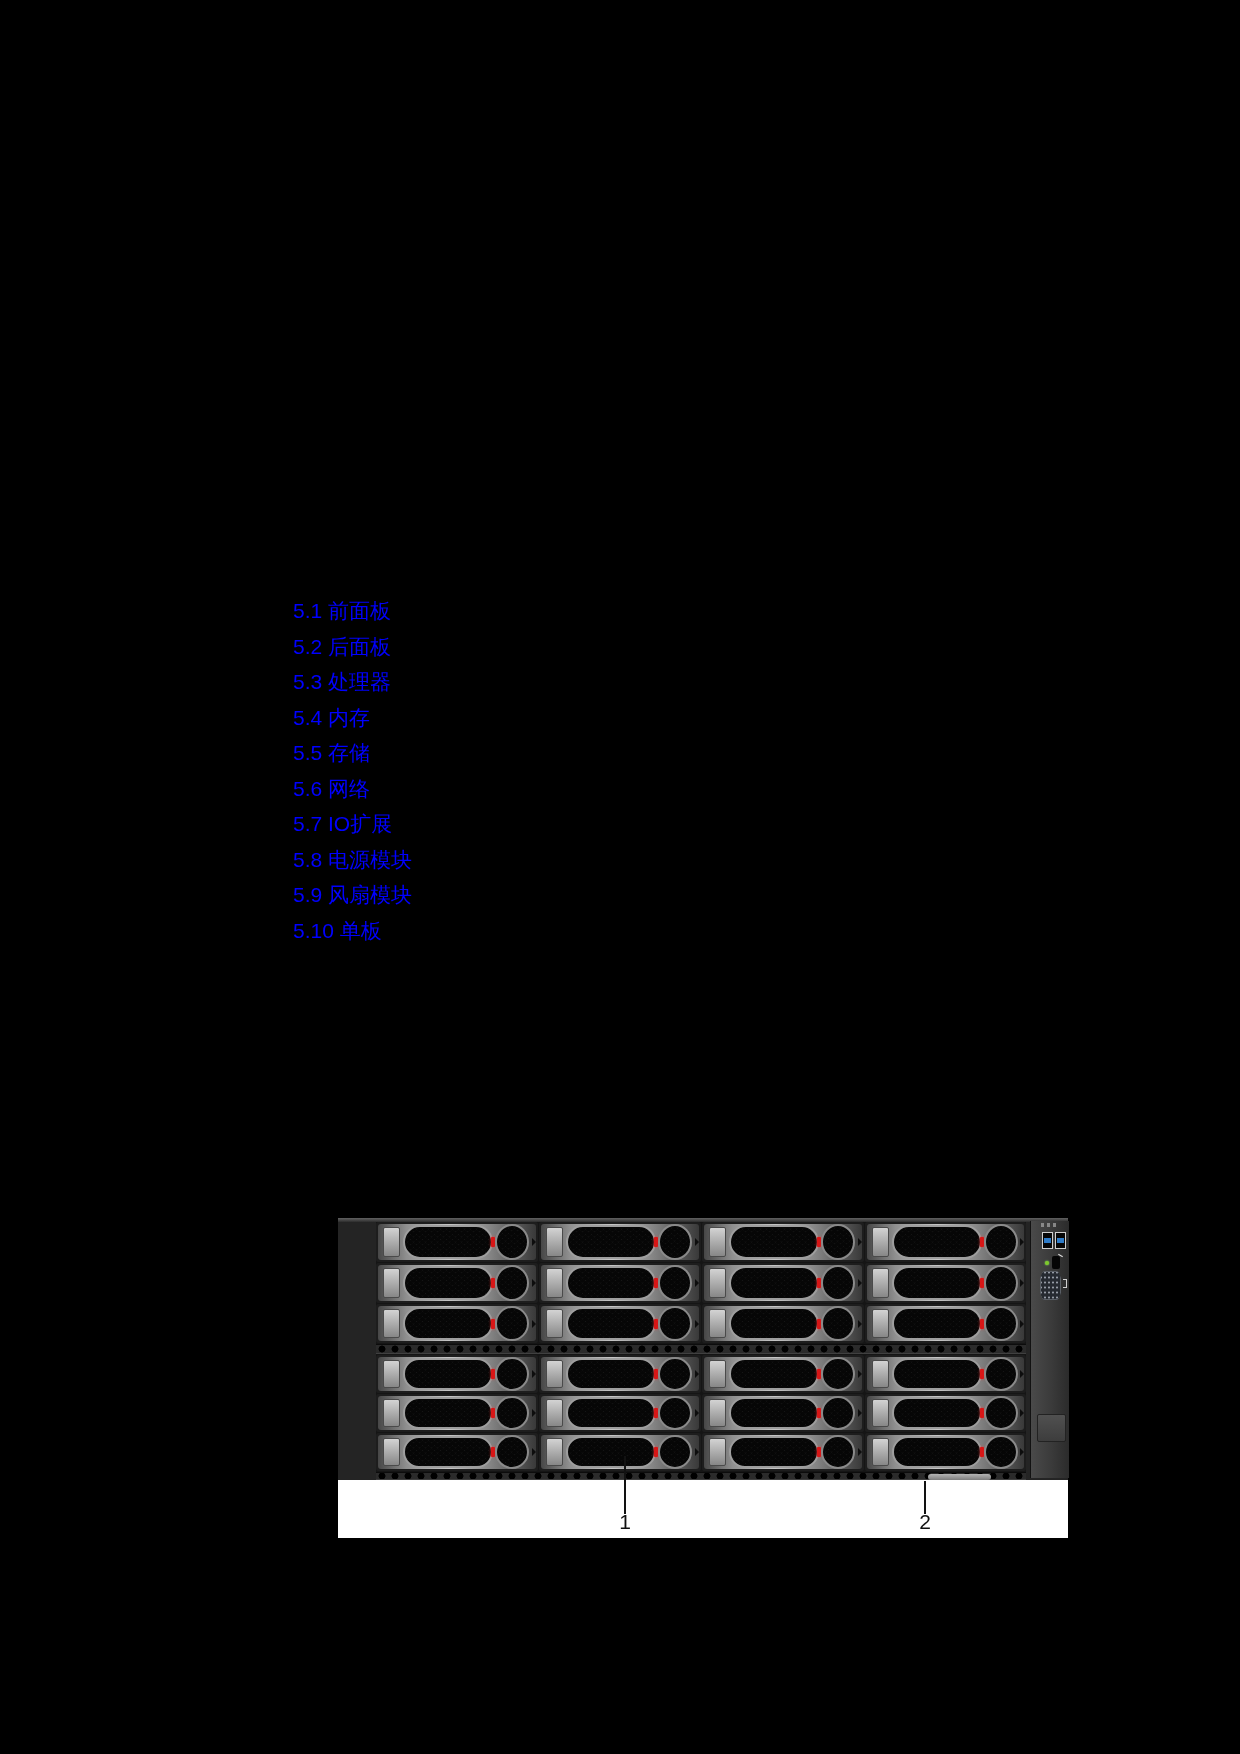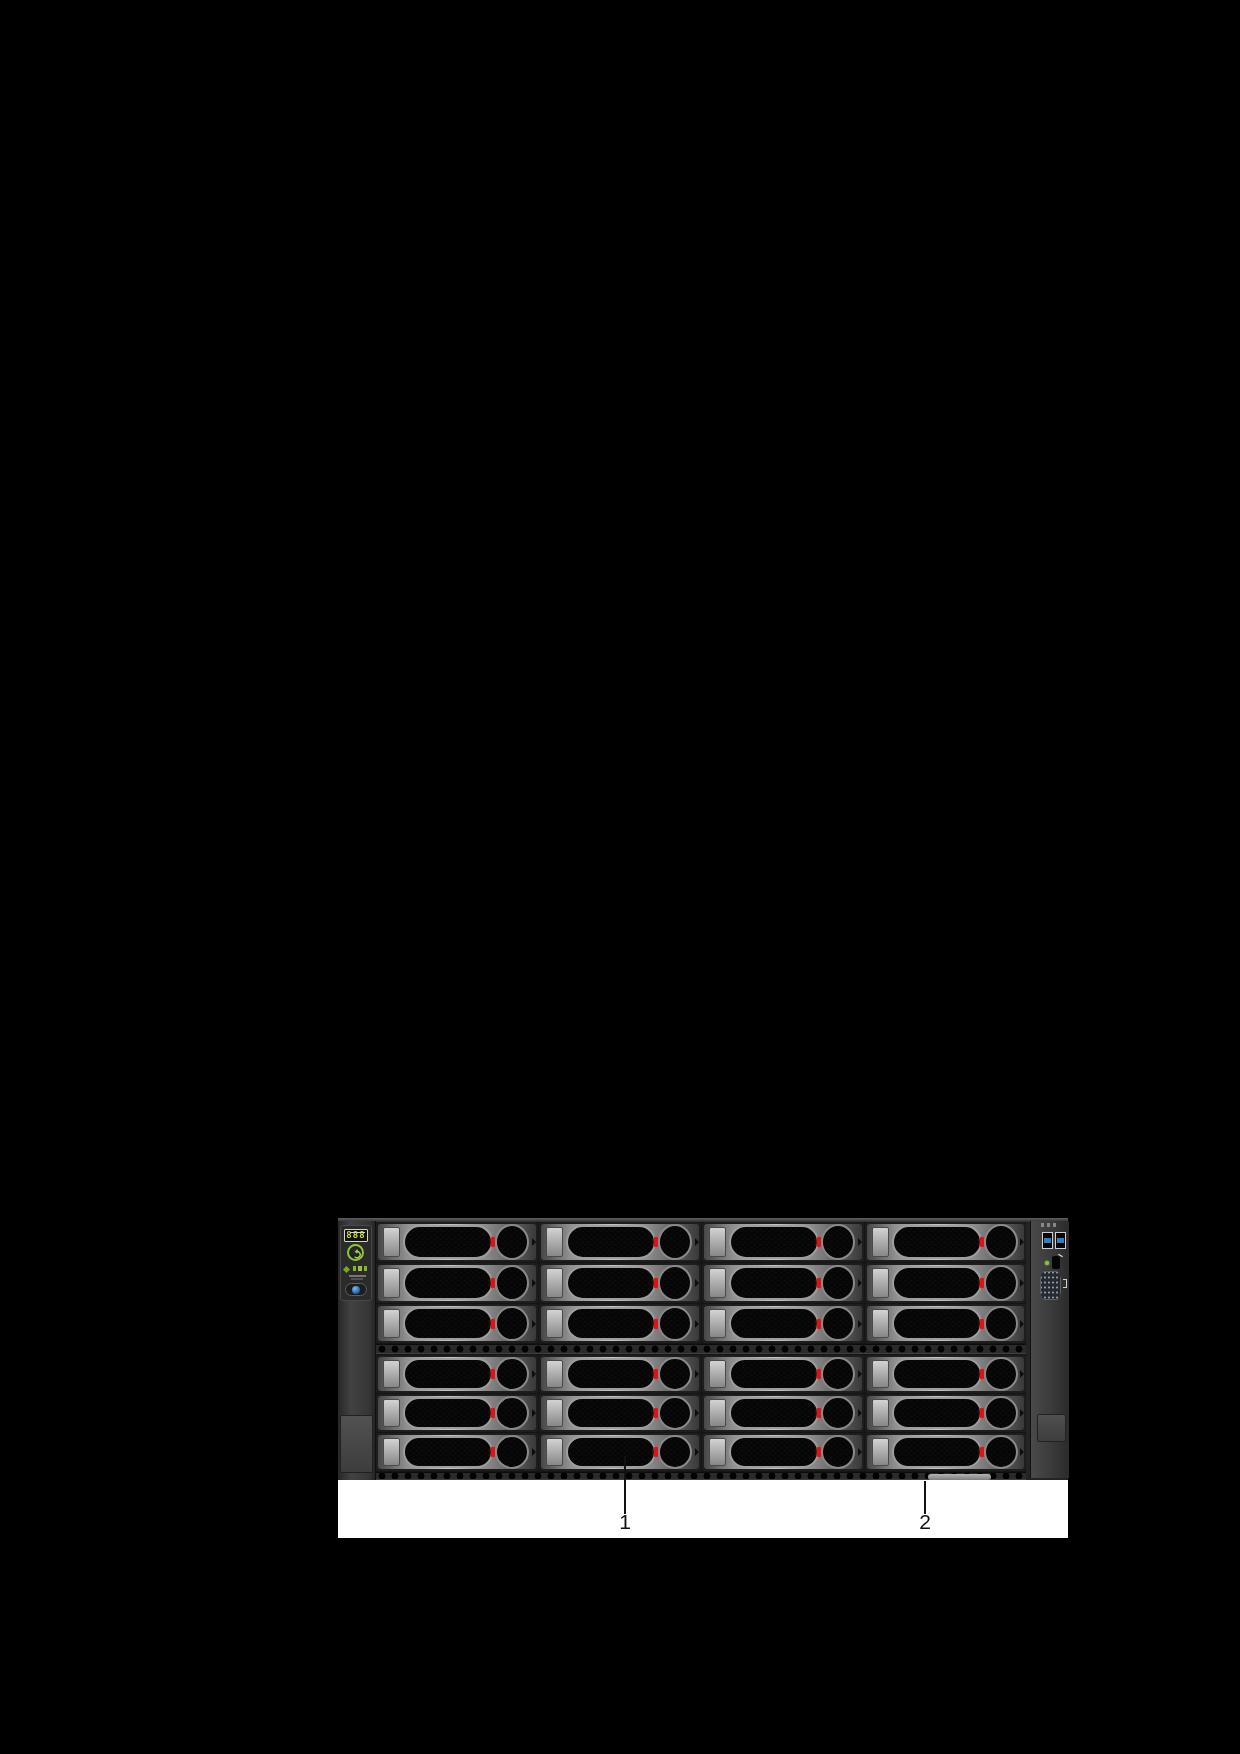--- a/index.html
+++ b/index.html
@@ -101,50 +101,38 @@
   
   .cline{position:absolute;width:2px;background:#121212;}
   .clabel{position:absolute;width:24px;text-align:center;font-size:21px;color:#101010;
         line-height:24px;}
 </style>
 </head>
 <body>
 
 <div id="page">
 
+  <nav class="toc">
+      <a class="toc-link" href="#">5.1 前面板</a>
+      <a class="toc-link" href="#">5.2 后面板</a>
+      <a class="toc-link" href="#">5.3 处理器</a>
+      <a class="toc-link" href="#">5.4 内存</a>
+      <a class="toc-link" href="#">5.5 存储</a>
+      <a class="toc-link" href="#">5.6 网络</a>
+      <a class="toc-link" href="#">5.7 IO扩展</a>
+      <a class="toc-link" href="#">5.8 电源模块</a>
+      <a class="toc-link" href="#">5.9 风扇模块</a>
+      <a class="toc-link" href="#">5.10 单板</a>
+    </nav>
 
   <div class="fig-white"></div>
 
   <div class="chassis">
     <div class="chassis-top"></div>
 
-    <div class="ear">
-      <div class="cp-box">
-        <div class="lcd">888</div>
-        <div class="pwr">
-          <svg width="10" height="10" viewBox="0 0 10 10">
-            <circle cx="5" cy="5.6" r="3.1" fill="none" stroke="#a6d83b" stroke-width="1.4" stroke-dasharray="14 6" transform="rotate(-126 5 5.6)"></circle>
-            <line x1="5" y1="0.6" x2="5" y2="4.2" stroke="#a6d83b" stroke-width="1.4"></line>
-          </svg>
-        </div>
-        <div class="led-row">
-          <div class="diam"></div>
-          <div class="tick" style="left:10px"></div>
-          <div class="tick" style="left:15px;width:4px;background:#9cc23a"></div>
-          <div class="tick" style="left:21px"></div>
-        </div>
-        <div class="tickline"></div>
-        <div class="fineprint1"></div>
-        <div class="fineprint2"></div>
-        <div class="oval-btn">
-          <div class="dot"></div>
-        </div>
-      </div>
-      <div class="ear-handle"></div>
-    </div>
 
     <div class="bays">
       <div class="vent" style="top:122px;height:10px"></div>
       <div class="vent" style="top:250px;height:8px">
         <div class="band-plate"></div>
       </div>
     <div class="bay" style="left: 0px; top: 0px; width: 162px; height: 40px;">
           <div class="bay-face"></div>
           <div class="latch"></div>
           <div class="stadium hex"></div>

